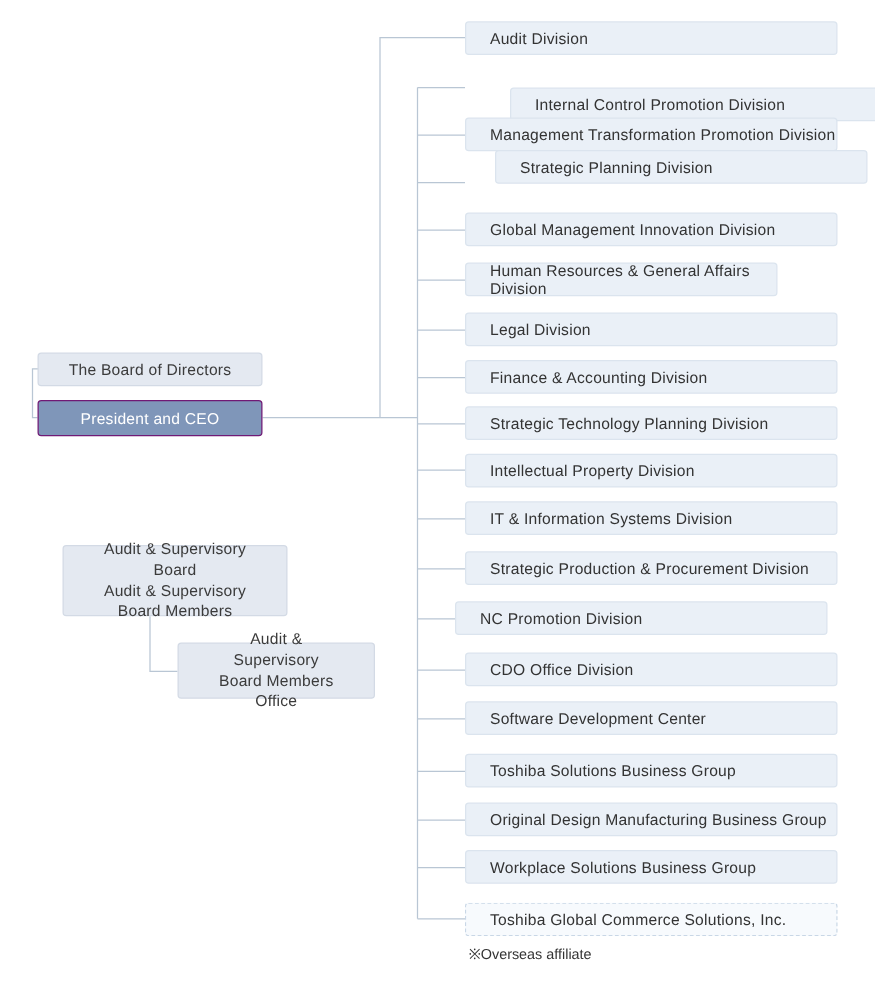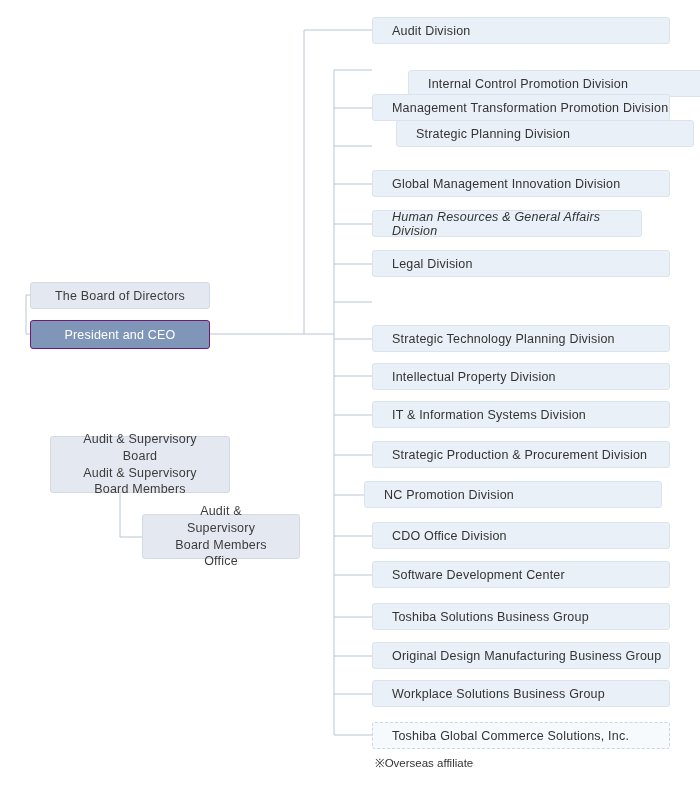--- a/index.html
+++ b/index.html
@@ -161,28 +161,31 @@
   </div>
 
   <div class="node left dept" style="left:372px; top:120px; width:298px; height:27px;margin-left:24px;">
     <span>Strategic Planning Division</span>
   </div>
 
   <div class="node left dept" style="left:372px; top:170px; width:298px; height:27px;">
     <span>Global Management Innovation Division</span>
   </div>
 
-  <div class="node left dept" style="left:372px; top:210px; width:270px; height:27px;font-style:italic;">
+  <div class="node left dept" style="left:372px; top:210px; width:250px; height:27px;">
     <span>Human Resources &amp; General Affairs Division</span>
   </div>
 
   <div class="node left dept" style="left:372px; top:250px; width:298px; height:27px;">
     <span>Legal Division</span>
   </div>
 
+  <div class="node left dept" style="left:372px; top:288px; width:298px; height:27px;">
+    <span>Finance &amp; Accounting Division</span>
+  </div>
 
   <div class="node left dept" style="left:372px; top:325px; width:298px; height:27px;">
     <span>Strategic Technology Planning Division</span>
   </div>
 
   <div class="node left dept" style="left:372px; top:363px; width:298px; height:27px;">
     <span>Intellectual Property Division</span>
   </div>
 
   <div class="node left dept" style="left:372px; top:401px; width:298px; height:27px;">

